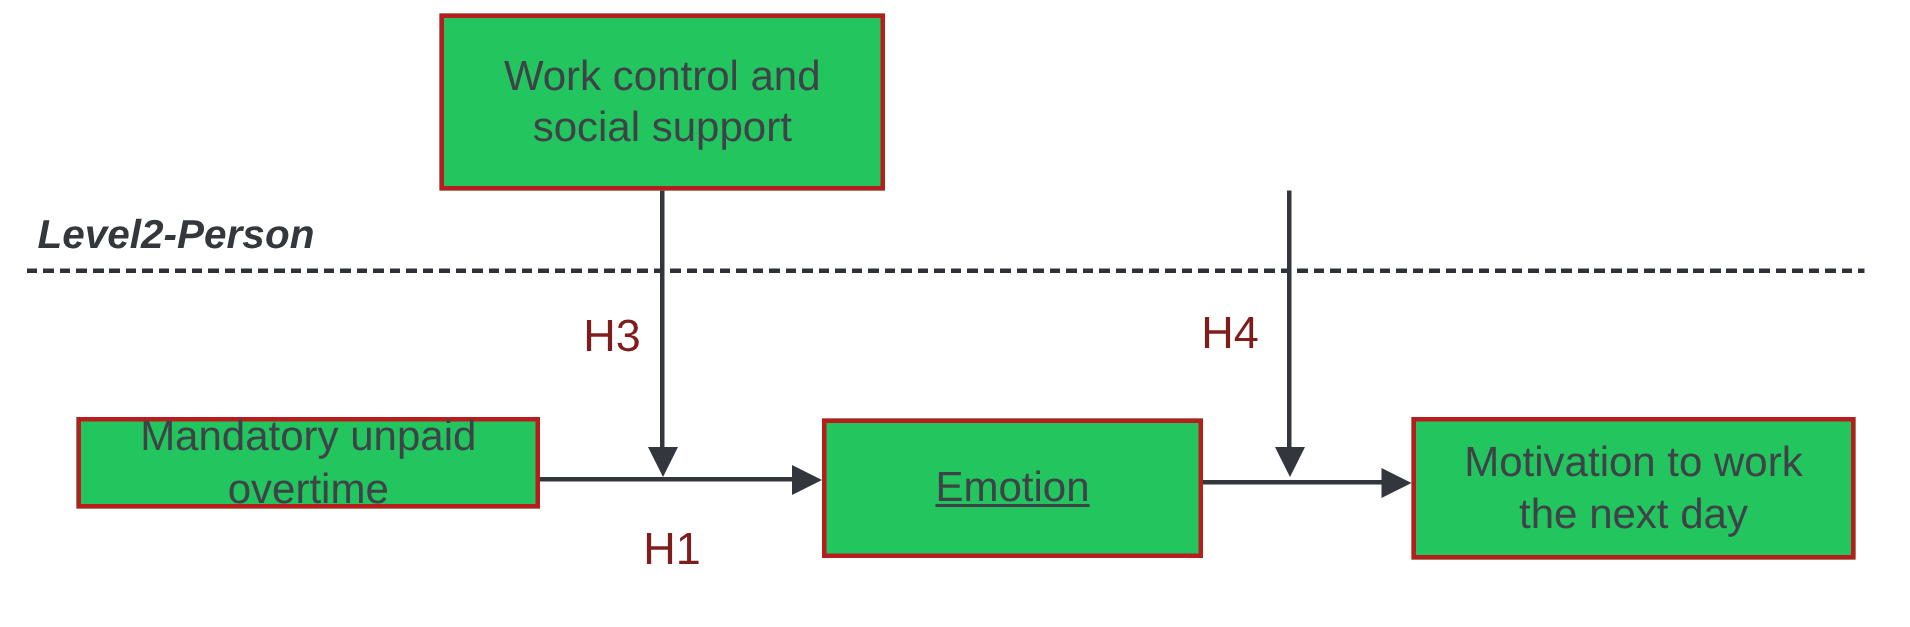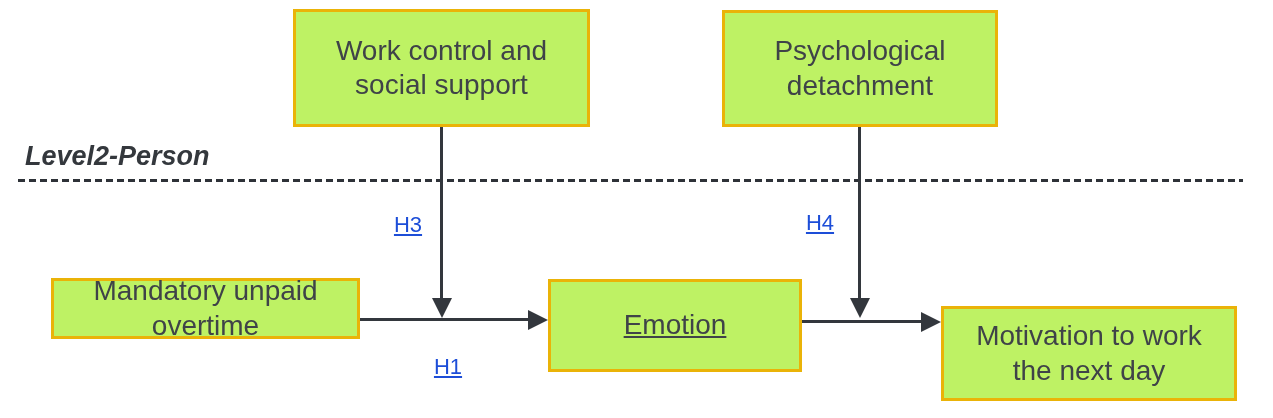--- a/index.html
+++ b/index.html
@@ -11,46 +11,45 @@
   #canvas {
     position: relative;
     width: 1273px;
     height: 418px;
     background: #ffffff;
     overflow: hidden;
   }
   .box {
     position: absolute;
     box-sizing: border-box;
-    border: 3px solid #eab308;
-    background: #bef264;
+    border: 3px solid #b91c1c;
+    background: #22c55e;
     color: #3f4348;
     font-size: 28px;
     line-height: 1.22;
     display: flex;
     align-items: center;
     justify-content: center;
     text-align: center;
     padding: 2px 14px;
   }
   .level-label {
     position: absolute;
     color: #34383d;
     font-size: 27px;
     font-weight: bold;
     white-space: nowrap;
     font-style: italic;
   }
   .h-label {
     position: absolute;
-    color: #1d4ed8;
-    font-size: 22px;
+    color: #7f1d1d;
+    font-size: 30px;
     transform: translate(-50%, -50%);
     white-space: nowrap;
-    text-decoration: underline;
   }
   .line-h {
     position: absolute;
     height: 3px;
     background: #33373d;
   }
   .line-v {
     position: absolute;
     width: 3px;
     background: #33373d;
@@ -85,38 +84,35 @@
 </style>
 </head>
 <body>
 
 <div id="canvas">
 
   <div class="box" style="left:293px; top:9px; width:297px; height:118px;">
     <span>Work control and social support</span>
   </div>
 
-  <div class="box" style="left:722px; top:10px; width:276px; height:117px;">
-    <span>Psychological detachment</span>
-  </div>
 
   <div class="level-label" style="left:25px; top:141px;">Level2-Person</div>
 
   <div class="dashed-divider" style="left:18px; top:179px; width:1225px;"></div>
 
 
   <div class="box" style="left:51px; top:278px; width:309px; height:61px;">
     <span>Mandatory unpaid overtime</span>
   </div>
 
   <div class="box" style="left:548px; top:279px; width:254px; height:93px;text-decoration:underline;">
     <span>Emotion</span>
   </div>
 
-  <div class="box" style="left:941px; top:278px; width:296px; height:95px;margin-top:28px;">
+  <div class="box" style="left:941px; top:278px; width:296px; height:95px;">
     <span>Motivation to work the next day</span>
   </div>
 
   <div class="line-h" style="left:360px; top:318px; width:170px;"></div>
   <div class="arrowhead-right" style="left:528px; top:310px;"></div>
 
   <div class="line-h" style="left:802px; top:320px; width:120px;"></div>
   <div class="arrowhead-right" style="left:921px; top:312px;"></div>
 
   <div class="line-v" style="left:440px; top:127px; height:172px;"></div>

